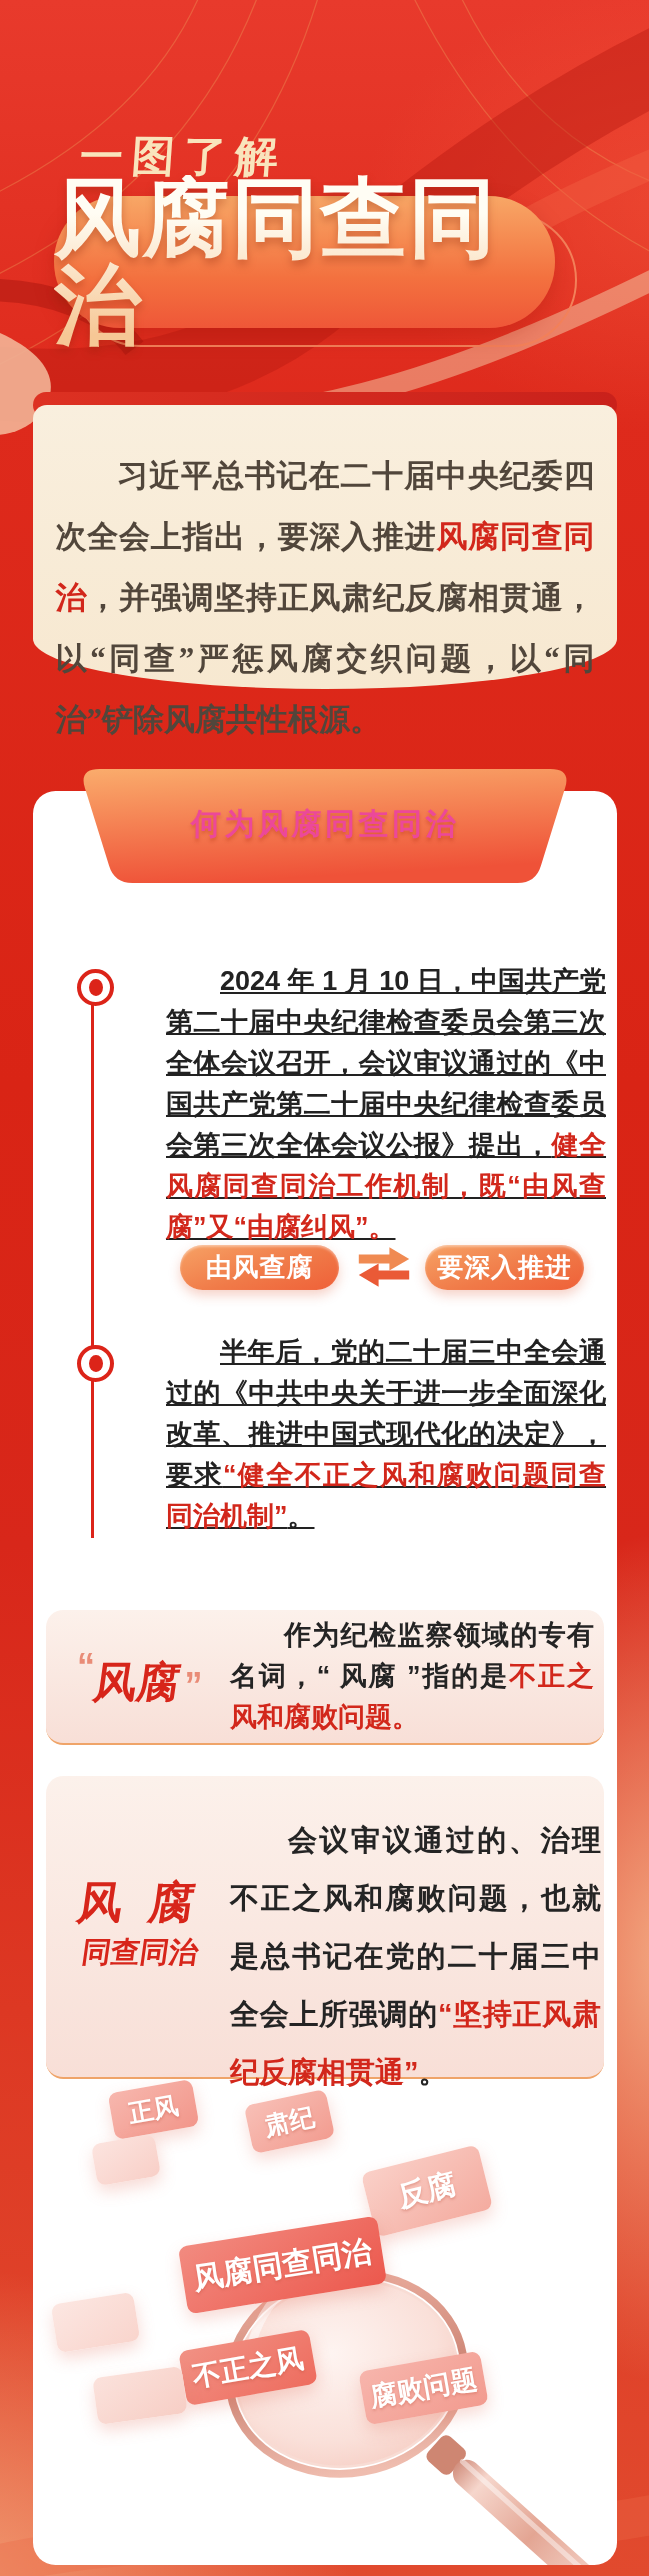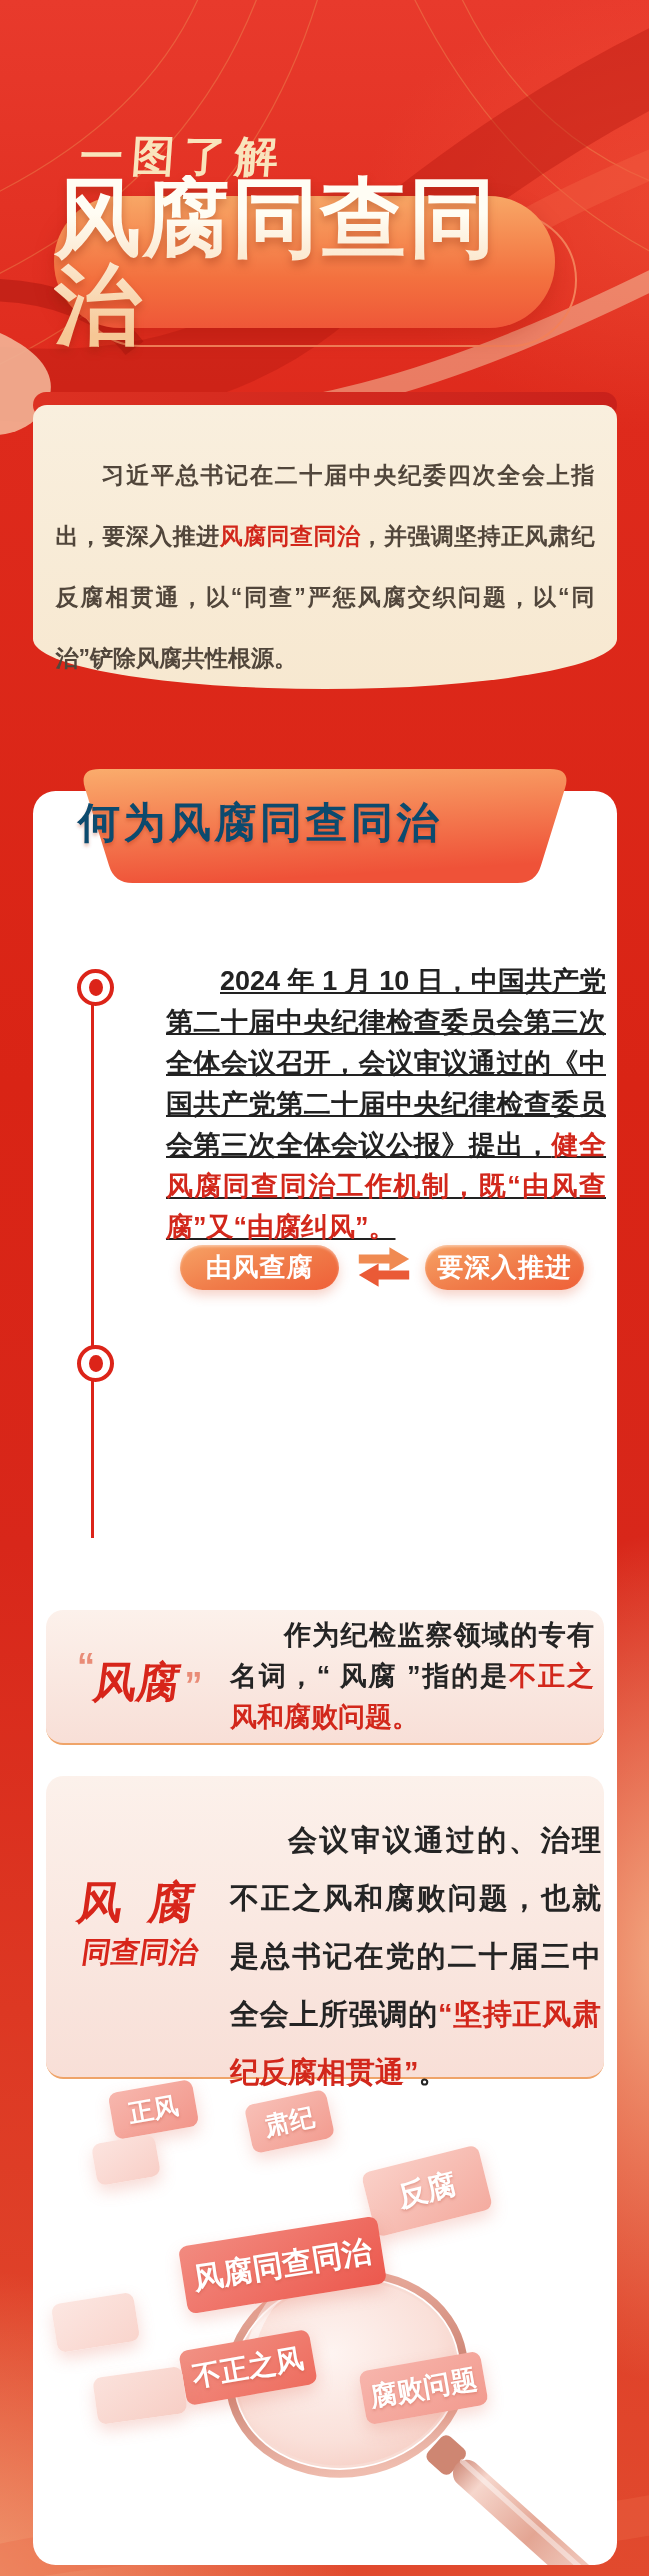--- a/index.html
+++ b/index.html
@@ -29,31 +29,31 @@
          -webkit-background-clip:text;background-clip:text;color:transparent;
          filter:drop-shadow(0 5.2px 4.3px rgba(140,35,8,.35));}
 
   
   .quote-bar{position:absolute;left:33px;top:392px;width:584px;height:26px;border-radius:14px;
          background:linear-gradient(90deg,#DD3122,#C9211B);}
   .quote-panel{position:absolute;left:33px;top:405px;width:584px;height:284px;
          background:linear-gradient(180deg,#F9EFDE 0%,#F7E8D0 100%);
          border-radius:14px 14px 50% 50% / 14px 14px 50px 50px;}
   .quote-text{margin:0;padding:40px 22.5px 0 22.5px;text-indent:2em;text-align:justify;
-         font-family:Liberation Sans, sans-serif;font-weight:700;
-         font-size:23px;line-height:61px;color:#51463B;}
+         font-family:Liberation Serif, serif;font-weight:700;
+         font-size:31px;line-height:61px;color:#51463B;}
   .quote-text .seg-red{color:#D2271B;}
 
   
   .card{position:absolute;left:33px;top:791px;width:584px;height:1774px;background:#FFFFFF;
         border-radius:22.5px;}
 
   .banner{position:absolute;left:45px;top:-22.5px;width:494px;height:114px;}
   .banner-title{position:absolute;left:45px;top:-22.5px;width:494px;height:114px;line-height:109px;
-        color:#0c4a6e;font-size:42px;font-weight:900;letter-spacing:3.5px;
+        text-align:center;color:#ec4899;font-size:30px;font-weight:900;letter-spacing:3.5px;
         font-family:"Liberation Serif","DejaVu Serif",serif;
         text-shadow:0 2.6px 3.5px rgba(170,40,10,.3);}
 
   .timeline{position:absolute;left:58px;top:193px;width:2.6px;height:554px;background:#DC2419;}
   .ring{position:absolute;width:29.4px;height:29.4px;background:#FFFFFF;border:4.3px solid #DC2419;
         border-radius:50%;display:flex;align-items:center;justify-content:center;}
   .ring i{display:block;width:14px;height:17.3px;background:#DC2419;border-radius:50%;}
   .ring.r1{left:44px;top:178px;} .ring.r2{left:44px;top:554px;}
 
   .bullet{position:absolute;left:133px;width:440px;margin:0;text-indent:2em;text-align:justify;
@@ -162,20 +162,21 @@
 
     <div class="timeline"></div>
     <span class="ring r1">
         <i></i>
       </span>
     <span class="ring r2">
         <i></i>
       </span>
 
     <p class="bullet b1"><span class="seg-normal">2024 年 1 月 10 日，中国共产党第二十届中央纪律检查委员会第三次全体会议召开，会议审议通过的《中国共产党第二十届中央纪律检查委员会第三次全体会议公报》提出，</span><span class="seg-red">健全风腐同查同治工作机制，既“由风查腐”又“由腐纠风”。</span></p>
+    <p class="bullet b2"><span class="seg-normal">半年后，党的二十届三中全会通过的《中共中央关于进一步全面深化改革、推进中国式现代化的决定》，要求</span><span class="seg-red">“健全不正之风和腐败问题同查同治机制”</span><span class="seg-normal">。</span></p>
 
     <div class="pill left">由风查腐</div>
     <svg class="swap" viewBox="0 0 60 44">
       <polygon points="2,8 36,8 36,0 58,13 36,26 36,18 2,18" fill="#F08A52"></polygon>
       <polygon points="58,26 24,26 24,18 2,31 24,44 24,36 58,36" fill="#EA5A36"></polygon>
     </svg>
     <div class="pill right">要深入推进</div>
 
     <div class="defbox d1">
       <div class="def-label">

